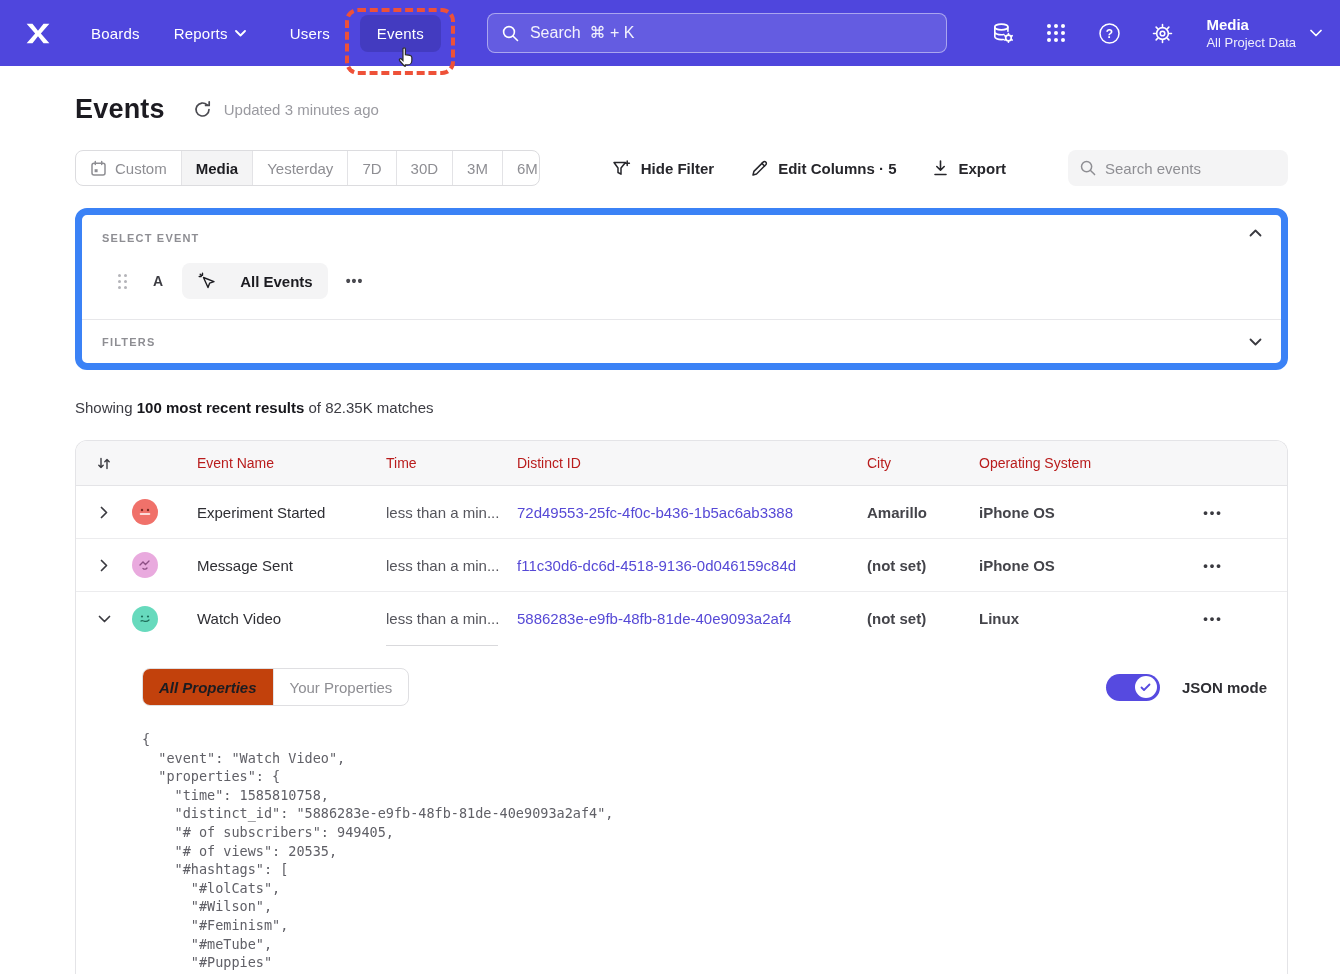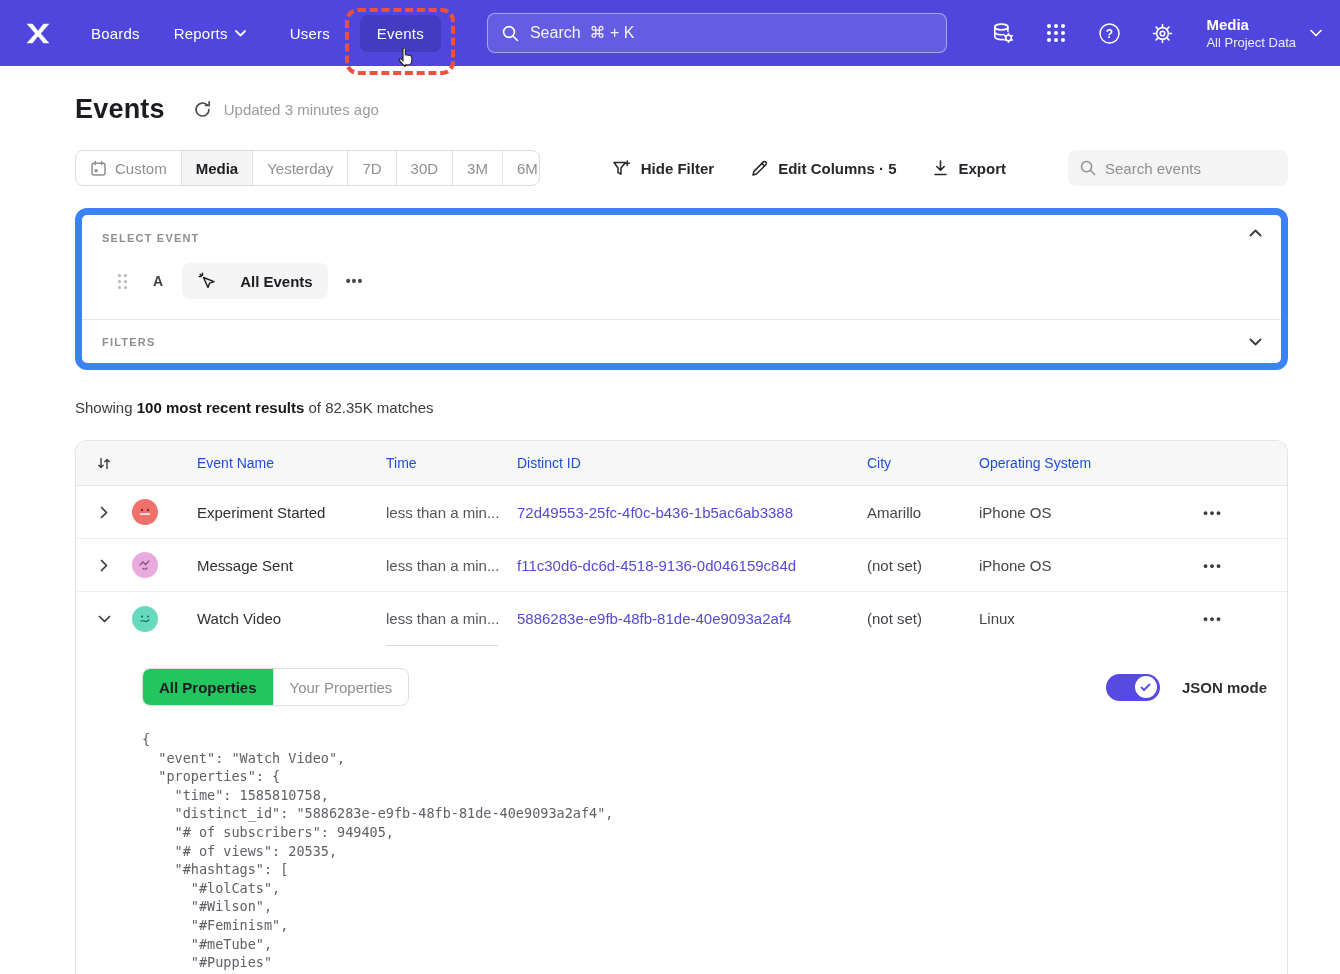--- a/index.html
+++ b/index.html
@@ -71,42 +71,42 @@
   .qb-filters { border-top:1px solid #e7e7ea; height:44px; display:flex; align-items:center; padding:0 20px; cursor:pointer; position:relative; }
   .qb-filters .chev { position:absolute; right:19px; color:#3a3a40; }
 
   
   .summary { margin-top:29px; font-size:15px; color:#3c3c43; }
   .summary b { color:#17171c; }
 
   
   .table-card { margin-top:24px; border:1px solid #e4e4e7; border-radius:12px 12px 0 0; border-bottom:none; overflow:hidden; }
   .tgrid { display:grid; grid-template-columns:56px 65px 189px 131px 350px 112px 160px 1fr; align-items:center; }
-  .thead { background:#f7f7f8; height:45px; border-bottom:1px solid #e4e4e7; font-size:14px; color:#1d4ed8; }
+  .thead { background:#f7f7f8; height:45px; border-bottom:1px solid #e4e4e7; font-size:14px; color:#b91c1c; }
   .th { padding-right:8px; }
   .sort-cell { display:flex; justify-content:center; color:#3a3a40; cursor:pointer; }
   .trow { height:53px; border-bottom:1px solid #ececee; font-size:15px; }
   .trow:nth-child(4) { border-bottom:none; }
   .expander { display:flex; justify-content:center; color:#3a3a40; cursor:pointer; }
   .avatar { width:26px; height:26px; border-radius:50%; display:flex; align-items:center; justify-content:center; }
   .avatar-0 { background:#f0716a; } .avatar-1 { background:#e9aade; } .avatar-2 { background:#67dabd; }
   .cell-event { color:#2e2e33; font-weight:400; }
   .cell-time { color:#55555c; }
   .cell-id { color:#5649d6; cursor:pointer; overflow:hidden; white-space:nowrap; }
-  .cell-city,.cell-os { color:#44444a; }
+  .cell-city,.cell-os { color:#44444a;font-weight:bold; }
   .cell-menu { display:flex; justify-content:center; color:#3a3a40; font-weight:700; letter-spacing:2px; font-size:13px; cursor:pointer; }
 
   
   .detail { position:relative; padding:23px 20px 0 66px; }
   .time-underline { position:absolute; left:310px; top:0; width:112px; height:1px; background:#d9d9dc; }
   .detail-top { display:flex; align-items:center; }
   .tabs { display:flex; border:1px solid #dfdfe2; border-radius:8px; overflow:hidden; height:38px; }
   .tab { display:flex; align-items:center; padding:0 16px; font-size:15px; color:#8e8e93; border-right:1px solid #e3e3e6; cursor:pointer; white-space:nowrap; }
   .tab:last-child { border-right:none; }
-  .tab.active { background:#22c55e; color:#1c1c21; font-weight:700; }
+  .tab.active { background:#c2410c; color:#1c1c21; font-weight:700;font-style:italic; }
   .json-mode { margin-left:auto; display:flex; align-items:center; gap:22px; }
   .toggle { width:54px; height:27px; border-radius:14px; background:#564ae0; position:relative; cursor:pointer; }
   .toggle .knob { position:absolute; right:3px; top:2.5px; width:22px; height:22px; border-radius:50%; background:#fff;
     display:flex; align-items:center; justify-content:center; color:#564ae0; }
   .json-mode-label { font-size:15px; font-weight:600; color:#2e2e33; }
   .json-pre { margin-top:24px; font-family:"DejaVu Sans Mono","Liberation Mono",monospace; font-size:13.5px;
     line-height:18.6px; color:#606067; white-space:pre; }
 
   svg { display:block; }
 </style>

